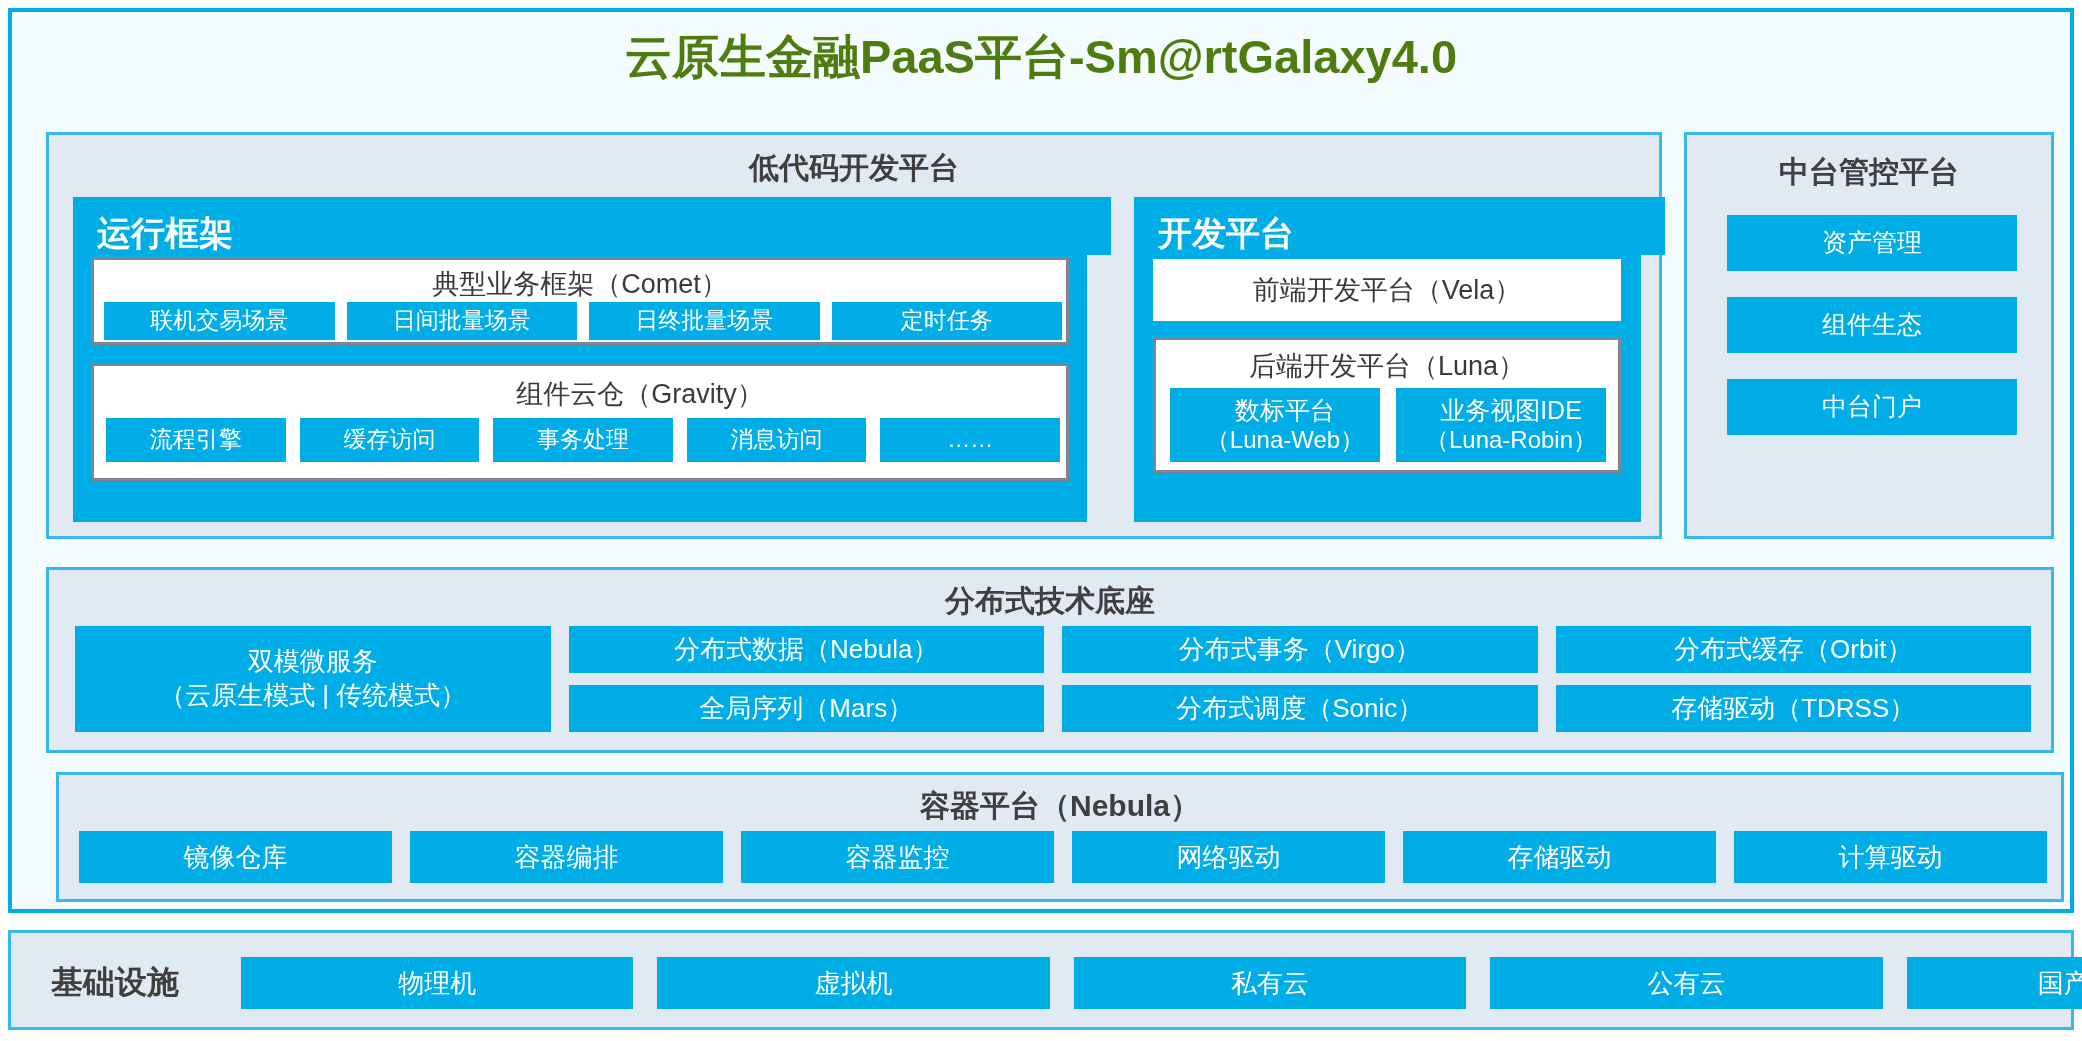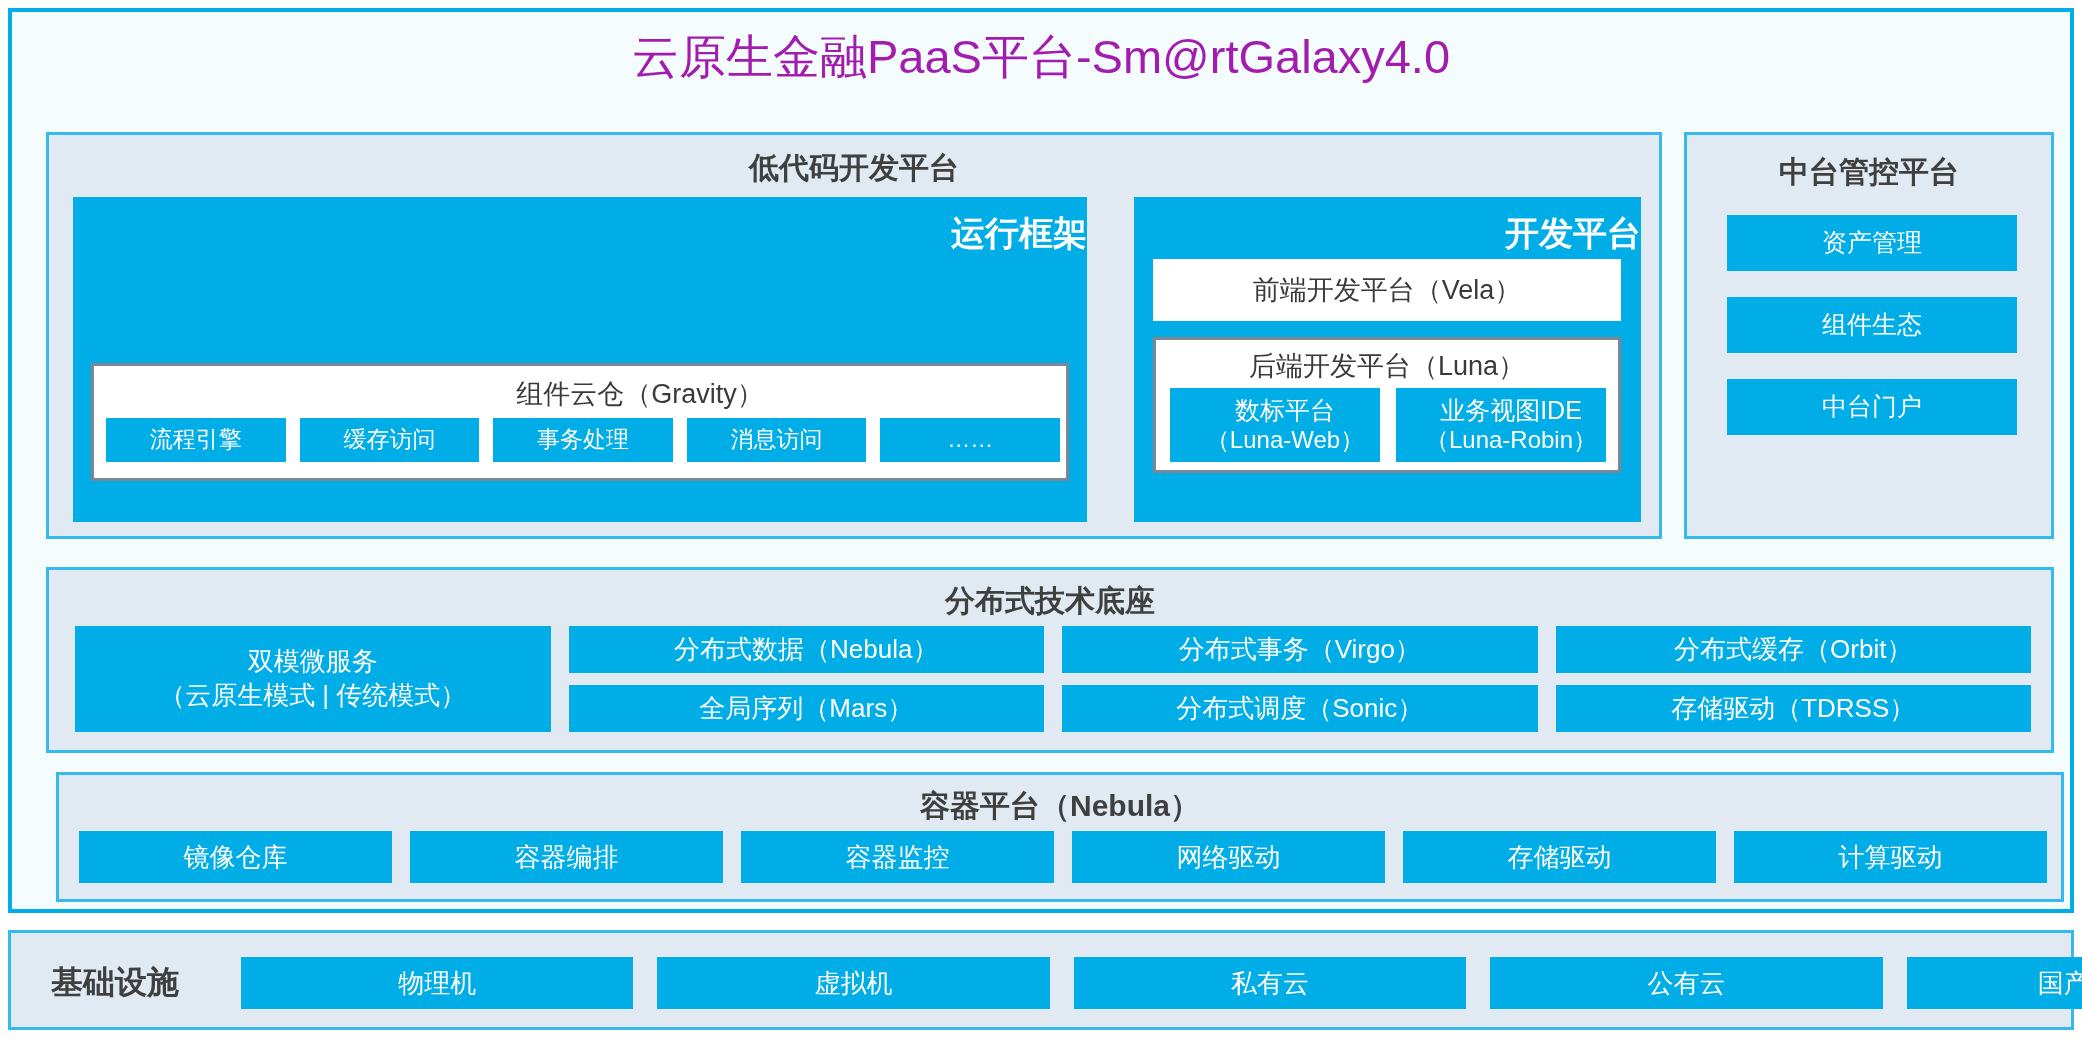--- a/index.html
+++ b/index.html
@@ -15,21 +15,21 @@
   
   .outer-frame{
     position:absolute;left:8px;top:8px;width:2066px;height:905px;
     box-sizing:border-box;
     border:4px solid #00ade6;
     background:#f5fcfe;
   }
   .page-title{
     position:absolute;left:0;top:14px;width:100%;
     text-align:center;
-    font-size:47px;font-weight:400;color:#a21caf;
+    font-size:47px;font-weight:700;color:#4d7c0f;
     letter-spacing:0px;
   }
 
   .panel{
     box-sizing:border-box;
     border:3px solid #36b9ef;
     background:#e1eaf3;
   }
   .panel-title{
     text-align:center;font-size:30px;font-weight:700;color:#3f3f3f;
@@ -40,22 +40,23 @@
     box-sizing:border-box;
     background:#00ade6;
     color:#ffffff;
     display:flex;align-items:center;justify-content:center;
     text-align:center;
     font-size:25px;
     line-height:1.18;
   }
   .bluebox.small{font-size:23px;}
   .bluebox.hdr{
-    display:block;text-align:right;font-size:34px;font-weight:700;
+    display:block;text-align:left;font-size:34px;font-weight:700;
     padding-top:16px;
+    margin-left:24px;
   }
 
   .whitebox{
     box-sizing:border-box;
     background:#ffffff;
     border:3px solid #7d8794;
   }
   .whitebox-title{
     text-align:center;font-size:27px;color:#3a3a3a;font-weight:400;
   }
@@ -149,20 +150,29 @@
   <div class="outer-frame">
 
     <div class="page-title">云原生金融PaaS平台-Sm@rtGalaxy4.0</div>
 
     <div class="panel" id="lowcode">
       <div class="panel-title">低代码开发平台</div>
 
       <div id="runtime-fw">
         <div class="bluebox hdr">运行框架</div>
 
+        <div class="whitebox" id="comet">
+          <div class="whitebox-title">典型业务框架（Comet）</div>
+          <div class="row">
+            <div class="bluebox small">联机交易场景</div>
+            <div class="bluebox small">日间批量场景</div>
+            <div class="bluebox small">日终批量场景</div>
+            <div class="bluebox small">定时任务</div>
+          </div>
+        </div>
 
         <div class="whitebox" id="gravity">
           <div class="whitebox-title">组件云仓（Gravity）</div>
           <div class="row">
             <div class="bluebox small">流程引擎</div>
             <div class="bluebox small">缓存访问</div>
             <div class="bluebox small">事务处理</div>
             <div class="bluebox small">消息访问</div>
             <div class="bluebox small">……</div>
           </div>

